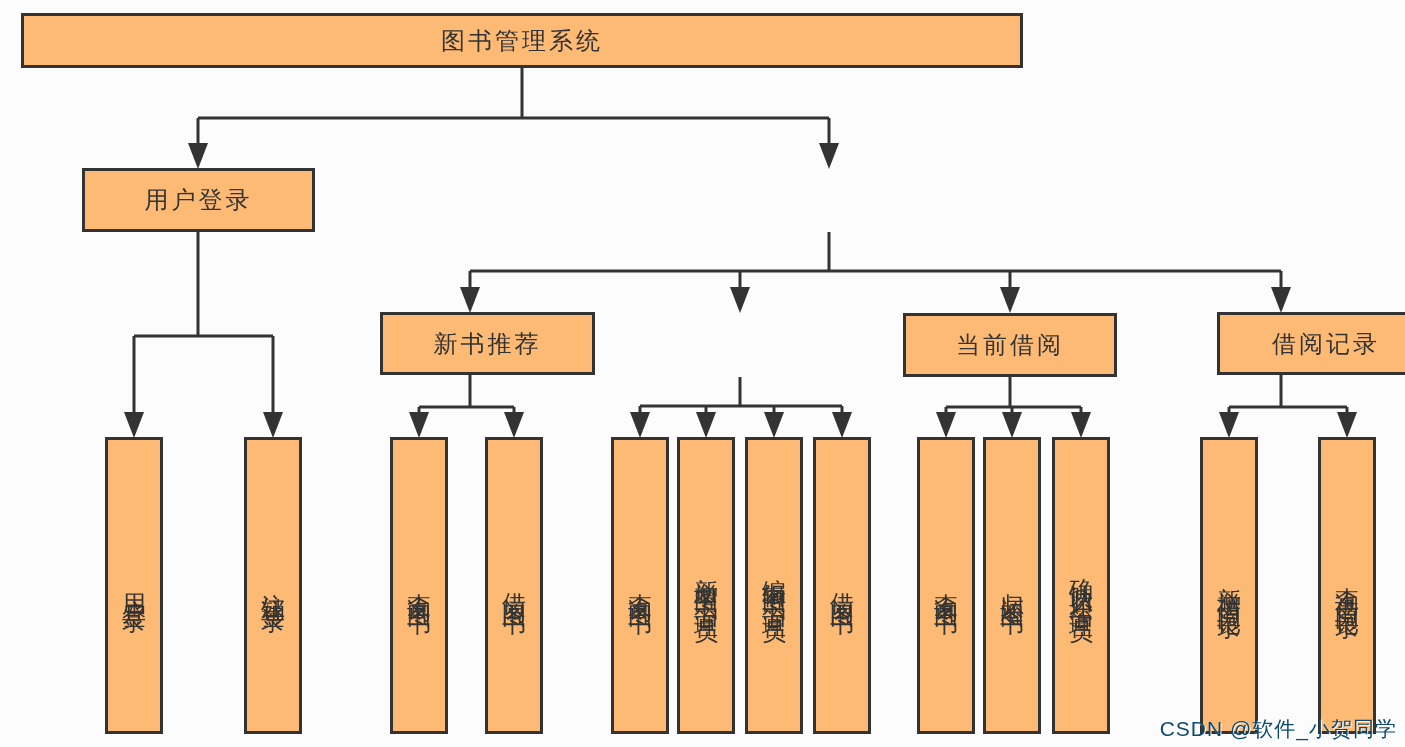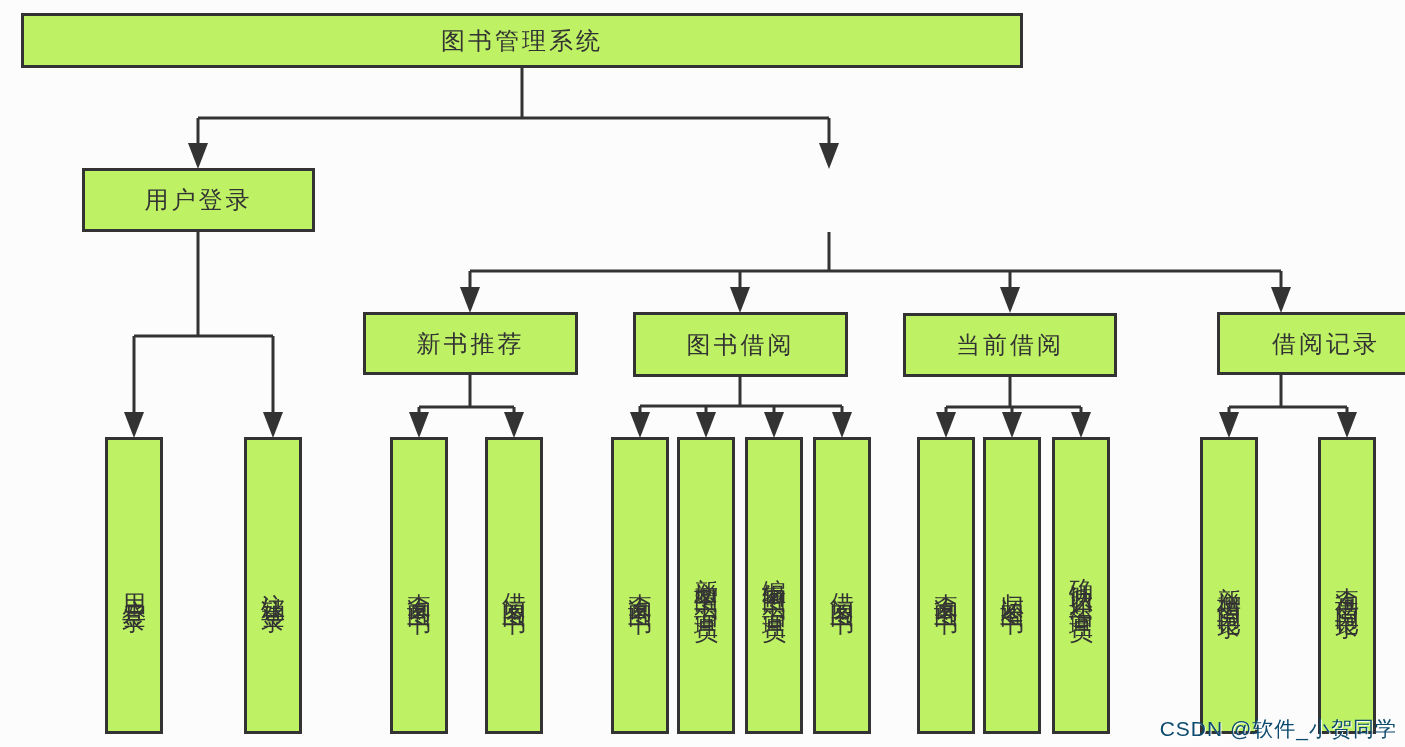--- a/index.html
+++ b/index.html
@@ -14,21 +14,21 @@
   }
   .connectors {
     position: absolute;
     left: 0; top: 0;
     width: 1405px; height: 747px;
     z-index: 1;
   }
   .node {
     position: absolute;
     box-sizing: border-box;
-    background: #bef264;
+    background: #fdba74;
     border: 3px solid #333333;
     display: flex;
     align-items: center;
     justify-content: center;
     z-index: 2;
   }
   .hbox span {
     font-size: 24px;
     letter-spacing: 3px;
     white-space: nowrap;
@@ -101,25 +101,22 @@
   </svg>
 
   <div class="node hbox" style="left:21px; top:13px; width:1002px; height:55px;">
     <span>图书管理系统</span>
   </div>
 
   <div class="node hbox" style="left:82px; top:168px; width:233px; height:64px;">
     <span>用户登录</span>
   </div>
 
-  <div class="node hbox" style="left:363px; top:312px; width:215px; height:63px;">
+  <div class="node hbox" style="left:380px; top:312px; width:215px; height:63px;">
     <span>新书推荐</span>
-  </div>
-  <div class="node hbox" style="left:633px; top:312px; width:215px; height:65px;">
-    <span>图书借阅</span>
   </div>
   <div class="node hbox" style="left:903px; top:313px; width:214px; height:64px;">
     <span>当前借阅</span>
   </div>
   <div class="node hbox" style="left:1173px; top:312px; width:218px; height:63px;margin-left:44px;">
     <span>借阅记录</span>
   </div>
 
   <div class="node vbox" style="left:105px; top:437px; width:58px; height:297px;">
     <span>用户登录</span>

